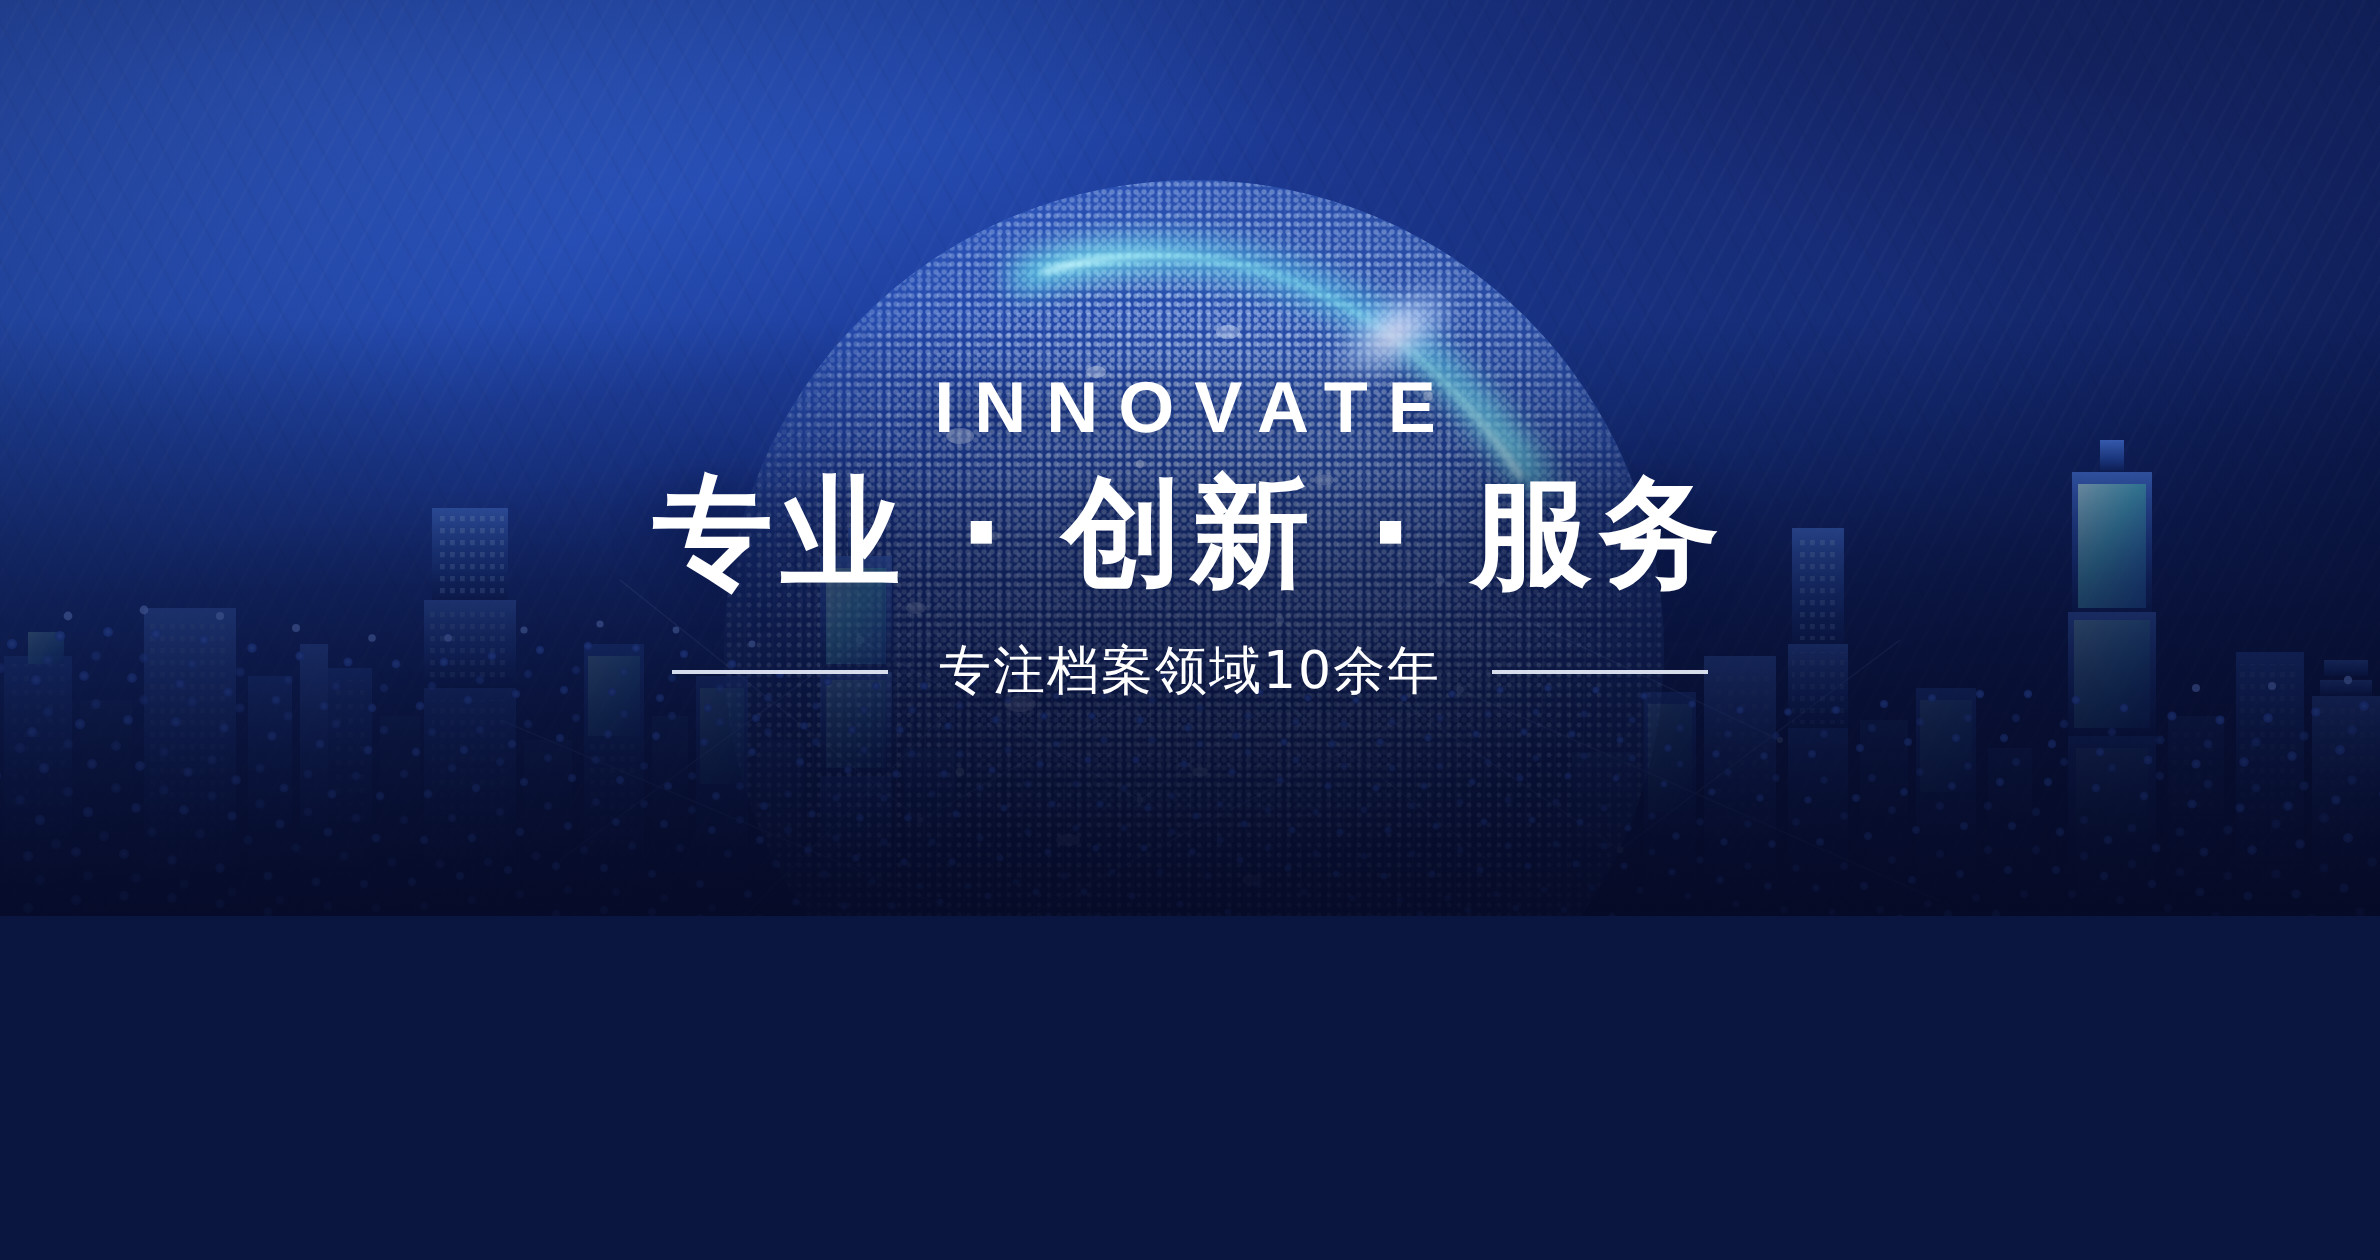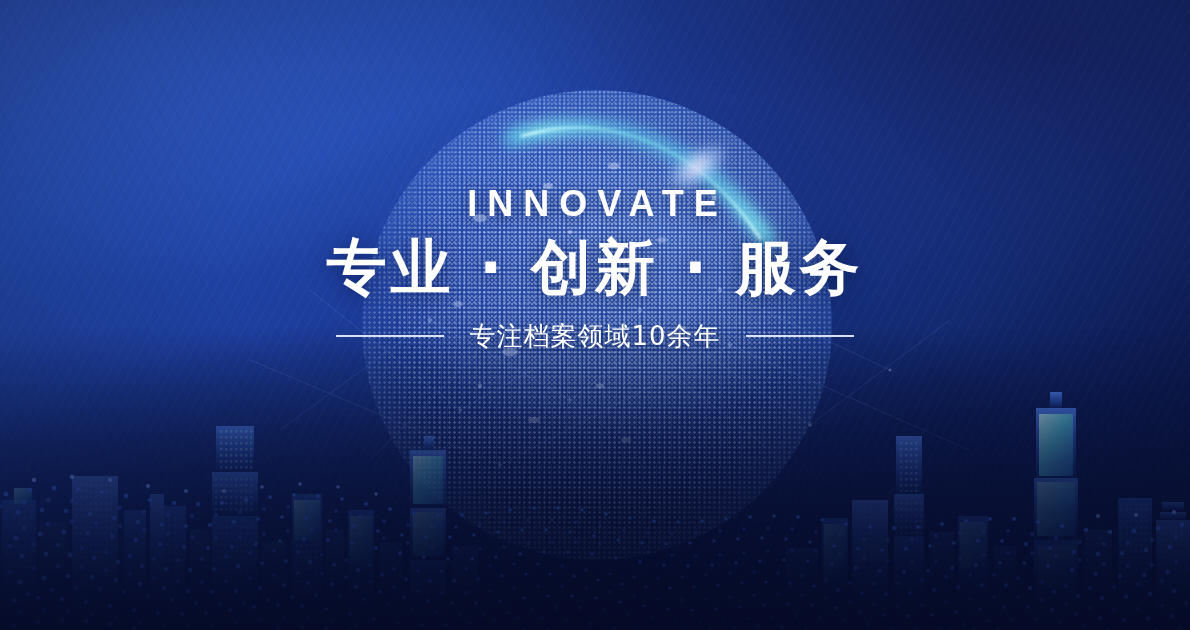--- a/index.html
+++ b/index.html
@@ -1,21 +1,21 @@
 <!DOCTYPE html>
 <html><head>
 <meta charset="utf-8">
 <title>Banner</title>
 <style>
   html,body{margin:0;padding:0;background:#0b1640;}
   *{box-sizing:border-box;}
 
   .banner{
     position:relative;
-    width:1190px;height:630px;
+    width:1190px;height:458px;
     overflow:hidden;
     font-family:"Liberation Sans","DejaVu Sans",sans-serif;
     background:#0369a1;
   }
 
   
   .bg-base{
     position:absolute;inset:0;
     background:
       radial-gradient(ellipse 70% 60% at 12% 8%,  #2f59c4 0%, rgba(47,89,196,0) 62%),

